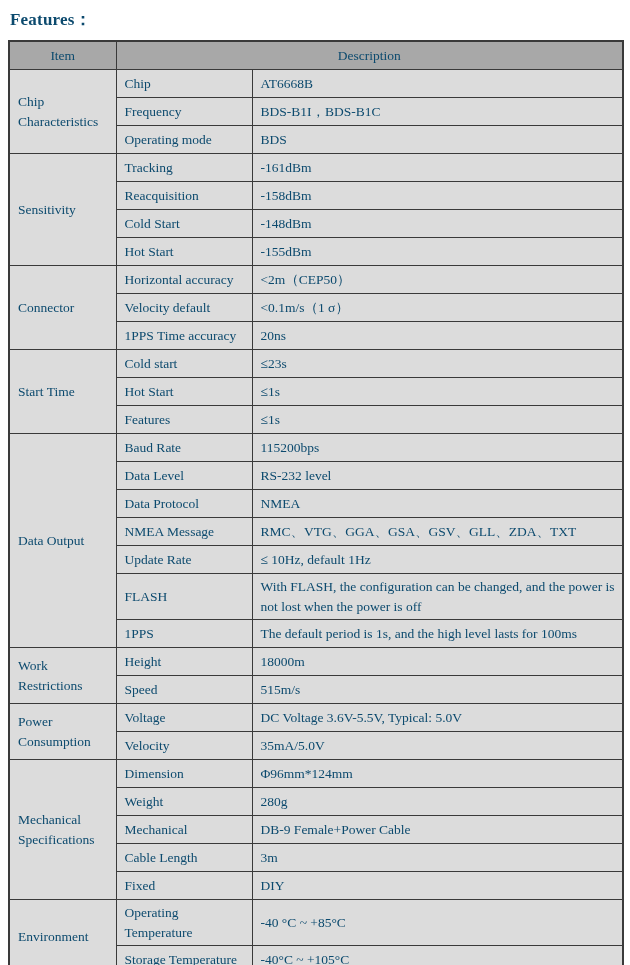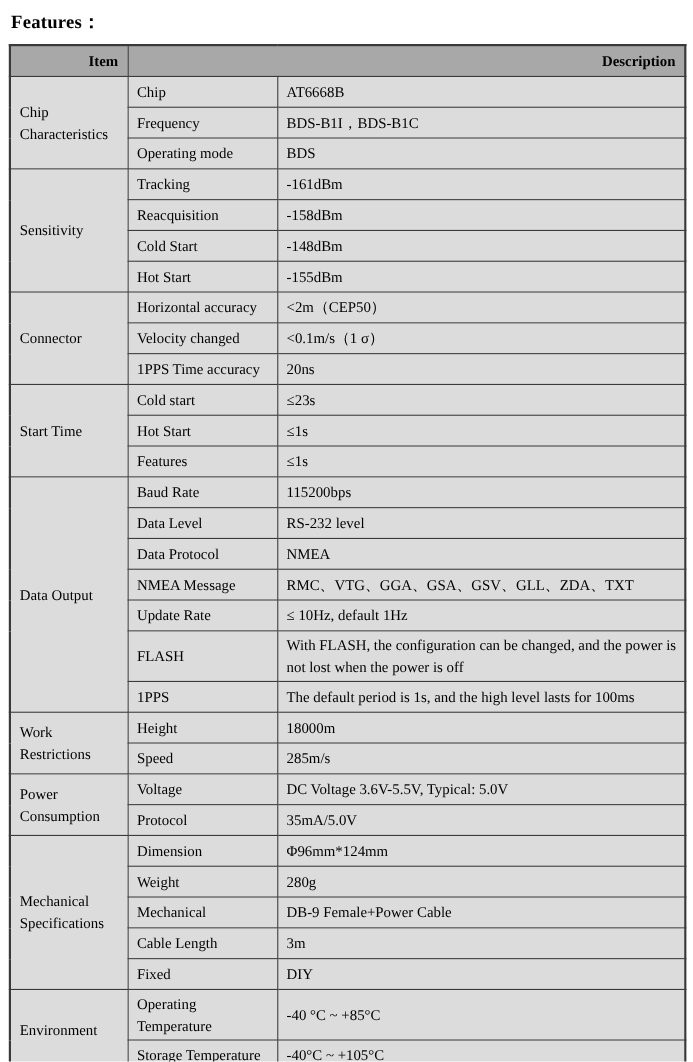--- a/index.html
+++ b/index.html
@@ -7,43 +7,43 @@
     padding: 0;
     background: #ffffff;
     width: 630px;
   }
   .page {
     width: 630px;
     height: 965px;
     box-sizing: border-box;
     padding: 6px 0 0 8px;
     font-family: "Liberation Serif", "DejaVu Serif", serif;
-    color: #000000;
+    color: #0c4a6e;
   }
   .page-title {
     font-size: 17px;
     font-weight: bold;
     margin: 2px 0 9px 2px;
     letter-spacing: 0.2px;
   }
   table.spec-table {
     border-collapse: collapse;
     width: 614px;
     table-layout: fixed;
     border: 2px solid #3a3a3a;
     font-size: 13.5px;
   }
   table.spec-table col.c-item  { width: 107px; }
   table.spec-table col.c-label { width: 136px; }
   table.spec-table col.c-value { width: 371px; }
   table.spec-table th {
     background: #a8a8a8;
     border: 1px solid #3a3a3a;
-    text-align: right;
-    font-weight: bold;
+    text-align: center;
+    font-weight: normal;
     padding: 4px 8px;
     height: 19px;
     vertical-align: middle;
   }
   table.spec-table td {
     background: #dcdcdc;
     border: 1px solid #3a3a3a;
     text-align: left;
     padding: 3px 4px 3px 8px;
     height: 21px;
@@ -102,21 +102,21 @@
         <tr>
           <td class="label-cell">Hot Start</td>
           <td class="value-cell">-155dBm</td>
         </tr>
         <tr>
           <td class="item-cell" rowspan="3">Connector</td>
           <td class="label-cell">Horizontal accuracy</td>
           <td class="value-cell">&lt;2m（CEP50）</td>
         </tr>
         <tr>
-          <td class="label-cell">Velocity changed</td>
+          <td class="label-cell">Velocity default</td>
           <td class="value-cell">&lt;0.1m/s（1 σ）</td>
         </tr>
         <tr>
           <td class="label-cell">1PPS Time accuracy</td>
           <td class="value-cell">20ns</td>
         </tr>
         <tr>
           <td class="item-cell" rowspan="3">Start Time</td>
           <td class="label-cell">Cold start</td>
           <td class="value-cell">≤23s</td>
@@ -158,29 +158,29 @@
           <td class="label-cell">1PPS</td>
           <td class="value-cell">The default period is 1s, and the high level lasts for 100ms</td>
         </tr>
         <tr>
           <td class="item-cell" rowspan="2">Work Restrictions</td>
           <td class="label-cell">Height</td>
           <td class="value-cell">18000m</td>
         </tr>
         <tr>
           <td class="label-cell">Speed</td>
-          <td class="value-cell">285m/s</td>
+          <td class="value-cell">515m/s</td>
         </tr>
         <tr>
           <td class="item-cell" rowspan="2">Power Consumption</td>
           <td class="label-cell">Voltage</td>
           <td class="value-cell">DC Voltage 3.6V-5.5V, Typical: 5.0V</td>
         </tr>
         <tr>
-          <td class="label-cell">Protocol</td>
+          <td class="label-cell">Velocity</td>
           <td class="value-cell">35mA/5.0V</td>
         </tr>
         <tr>
           <td class="item-cell" rowspan="5">Mechanical Specifications</td>
           <td class="label-cell">Dimension</td>
           <td class="value-cell">Φ96mm*124mm</td>
         </tr>
         <tr>
           <td class="label-cell">Weight</td>
           <td class="value-cell">280g</td>

